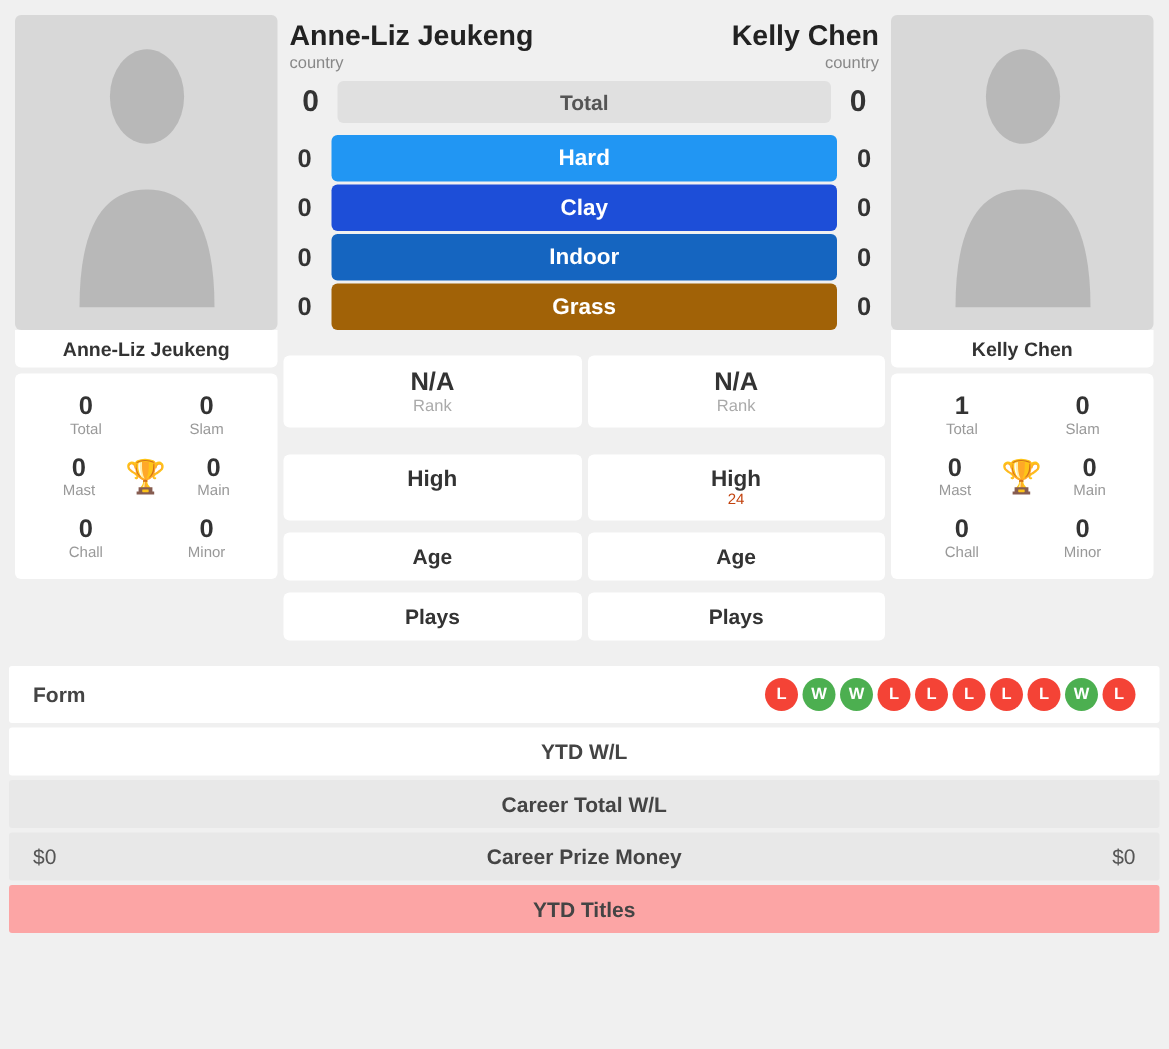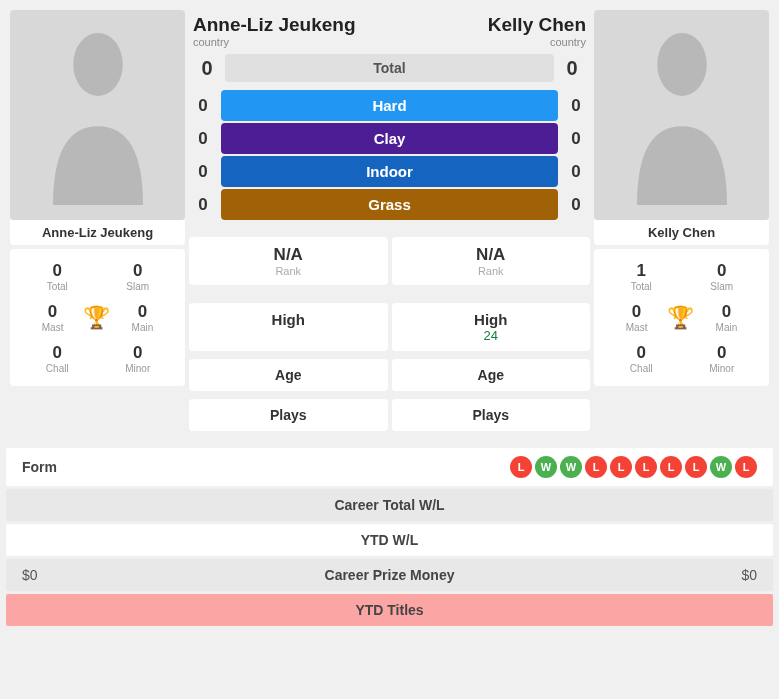--- a/index.html
+++ b/index.html
@@ -221,21 +221,21 @@
       </div>
 
       <div class="surface-table" id="surface-table">
       <div class="surface-tr">
       <span class="surface-num">0</span>
       <div class="surface-btn" style="background:#2196F3;">Hard</div>
       <span class="surface-num">0</span>
     </div>
           <div class="surface-tr">
       <span class="surface-num">0</span>
-      <div class="surface-btn" style="background:#4c1d95;">Clay</div>
+      <div class="surface-btn" style="background:#1d4ed8;">Clay</div>
       <span class="surface-num">0</span>
     </div>
           <div class="surface-tr">
       <span class="surface-num">0</span>
       <div class="surface-btn" style="background:#1565C0;">Indoor</div>
       <span class="surface-num">0</span>
     </div>
           <div class="surface-tr">
       <span class="surface-num">0</span>
       <div class="surface-btn" style="background:#a16207;">Grass</div>
@@ -253,21 +253,21 @@
           <div style="font-size:11px; color:#aaa;">Rank</div>
         </div>
       </div>
 
       <div style="display:flex; gap:4px; margin:3px 0;">
         <div style="flex:1; background:white; border-radius:4px; padding:8px; text-align:center;">
           <div style="font-size:15px; font-weight:bold; color:#333;">High</div>
         </div>
         <div style="flex:1; background:white; border-radius:4px; padding:8px; text-align:center;">
           <div style="font-size:15px; font-weight:bold; color:#333;">High</div>
-          <div style="font-size:13px; color:#15803d;">24</div>
+          <div style="font-size:10px; color:#c2410c;">24</div>
         </div>
       </div>
 
       <div style="display:flex; gap:4px; margin:3px 0;">
         <div style="flex:1; background:white; border-radius:4px; padding:8px; text-align:center;">
           <div style="font-size:14px; font-weight:bold; color:#333;">Age</div>
         </div>
         <div style="flex:1; background:white; border-radius:4px; padding:8px; text-align:center;">
           <div style="font-size:14px; font-weight:bold; color:#333;">Age</div>
         </div>
@@ -342,26 +342,26 @@
           <div class="form-badge form-l">L</div>
           <div class="form-badge form-l">L</div>
           <div class="form-badge form-l">L</div>
           <div class="form-badge form-l">L</div>
           <div class="form-badge form-l">L</div>
           <div class="form-badge form-w">W</div>
           <div class="form-badge form-l">L</div>
         </div>
     </div>
 
+    <div style="display:flex; align-items:center; background:white; margin-bottom:3px; border-radius:2px; padding:8px 16px;">
+      <div style="flex:1; text-align:center; font-size:14px; font-weight:bold; color:#444;">YTD W/L</div>
+    </div>
+
     <div style="display:flex; align-items:center; background:#e8e8e8; margin-bottom:3px; border-radius:2px; padding:8px 16px;">
       <div style="flex:1; text-align:center; font-size:14px; font-weight:bold; color:#444;">Career Total W/L</div>
-    </div>
-
-    <div style="display:flex; align-items:center; background:white; margin-bottom:3px; border-radius:2px; padding:8px 16px;">
-      <div style="flex:1; text-align:center; font-size:14px; font-weight:bold; color:#444;">YTD W/L</div>
     </div>
 
     <div style="display:flex; align-items:center; background:#e8e8e8; margin-bottom:3px; border-radius:2px; padding:8px 16px;">
       <div style="flex:1; text-align:left; font-size:14px; color:#555;">$0</div>
       <div style="flex:1; text-align:center; font-size:14px; font-weight:bold; color:#444;">Career Prize Money</div>
       <div style="flex:1; text-align:right; font-size:14px; color:#555;">$0</div>
     </div>
 
     <div style="display:flex; align-items:center; background:#fca5a5; margin-bottom:3px; border-radius:2px; padding:8px 16px;">
       <div style="flex:1; text-align:center; font-size:14px; font-weight:bold; color:#444;">YTD Titles</div>

